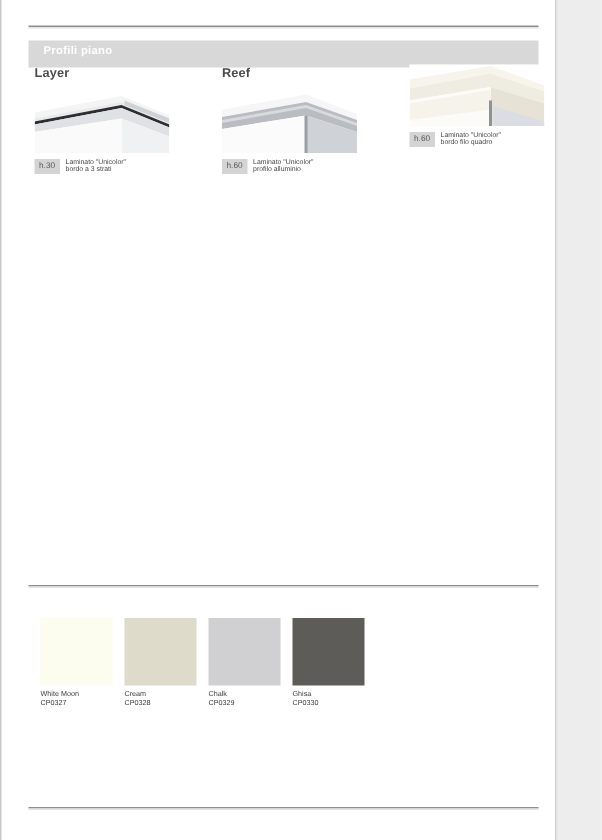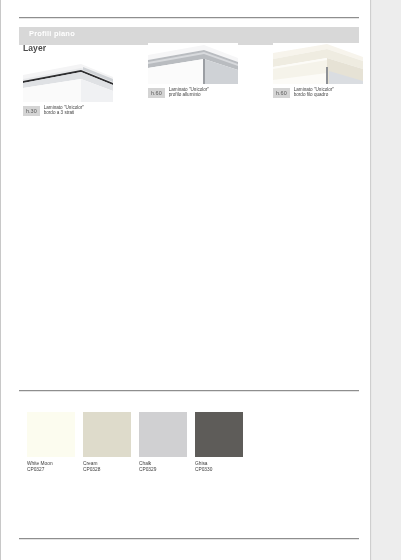--- a/index.html
+++ b/index.html
@@ -192,20 +192,21 @@
       <div class="caption">
         <div class="badge">h.30</div>
         <div class="caption-text">
           <span>Laminato "Unicolor"</span>
           <span>bordo a 3 strati</span>
         </div>
       </div>
     </div>
 
     <div class="card card-2">
+      <div class="card-title">Reef</div>
       <div class="thumb">
         <svg class="thumb-inner" viewBox="0 0 90 41" preserveAspectRatio="none">
           <rect x="0" y="0" width="90" height="41" fill="#ffffff"></rect>
           <polygon points="0,12 56,2 90,15 90,19 56,7 0,17" fill="#f6f6f7"></polygon>
           <polygon points="0,17 56,7 90,19 90,27 56,16 0,25" fill="#b9bcc0"></polygon>
           <polygon points="0,19 56,9 90,21 90,23 56,11 0,21" fill="#d8dadd"></polygon>
           <polygon points="56,16 90,27 90,41 56,41" fill="#cfd2d6"></polygon>
           <polygon points="0,25 56,16 56,41 0,41" fill="#fbfbfb"></polygon>
           <rect x="55" y="16" width="2" height="25" fill="#9b9ea3"></rect>
         </svg>

